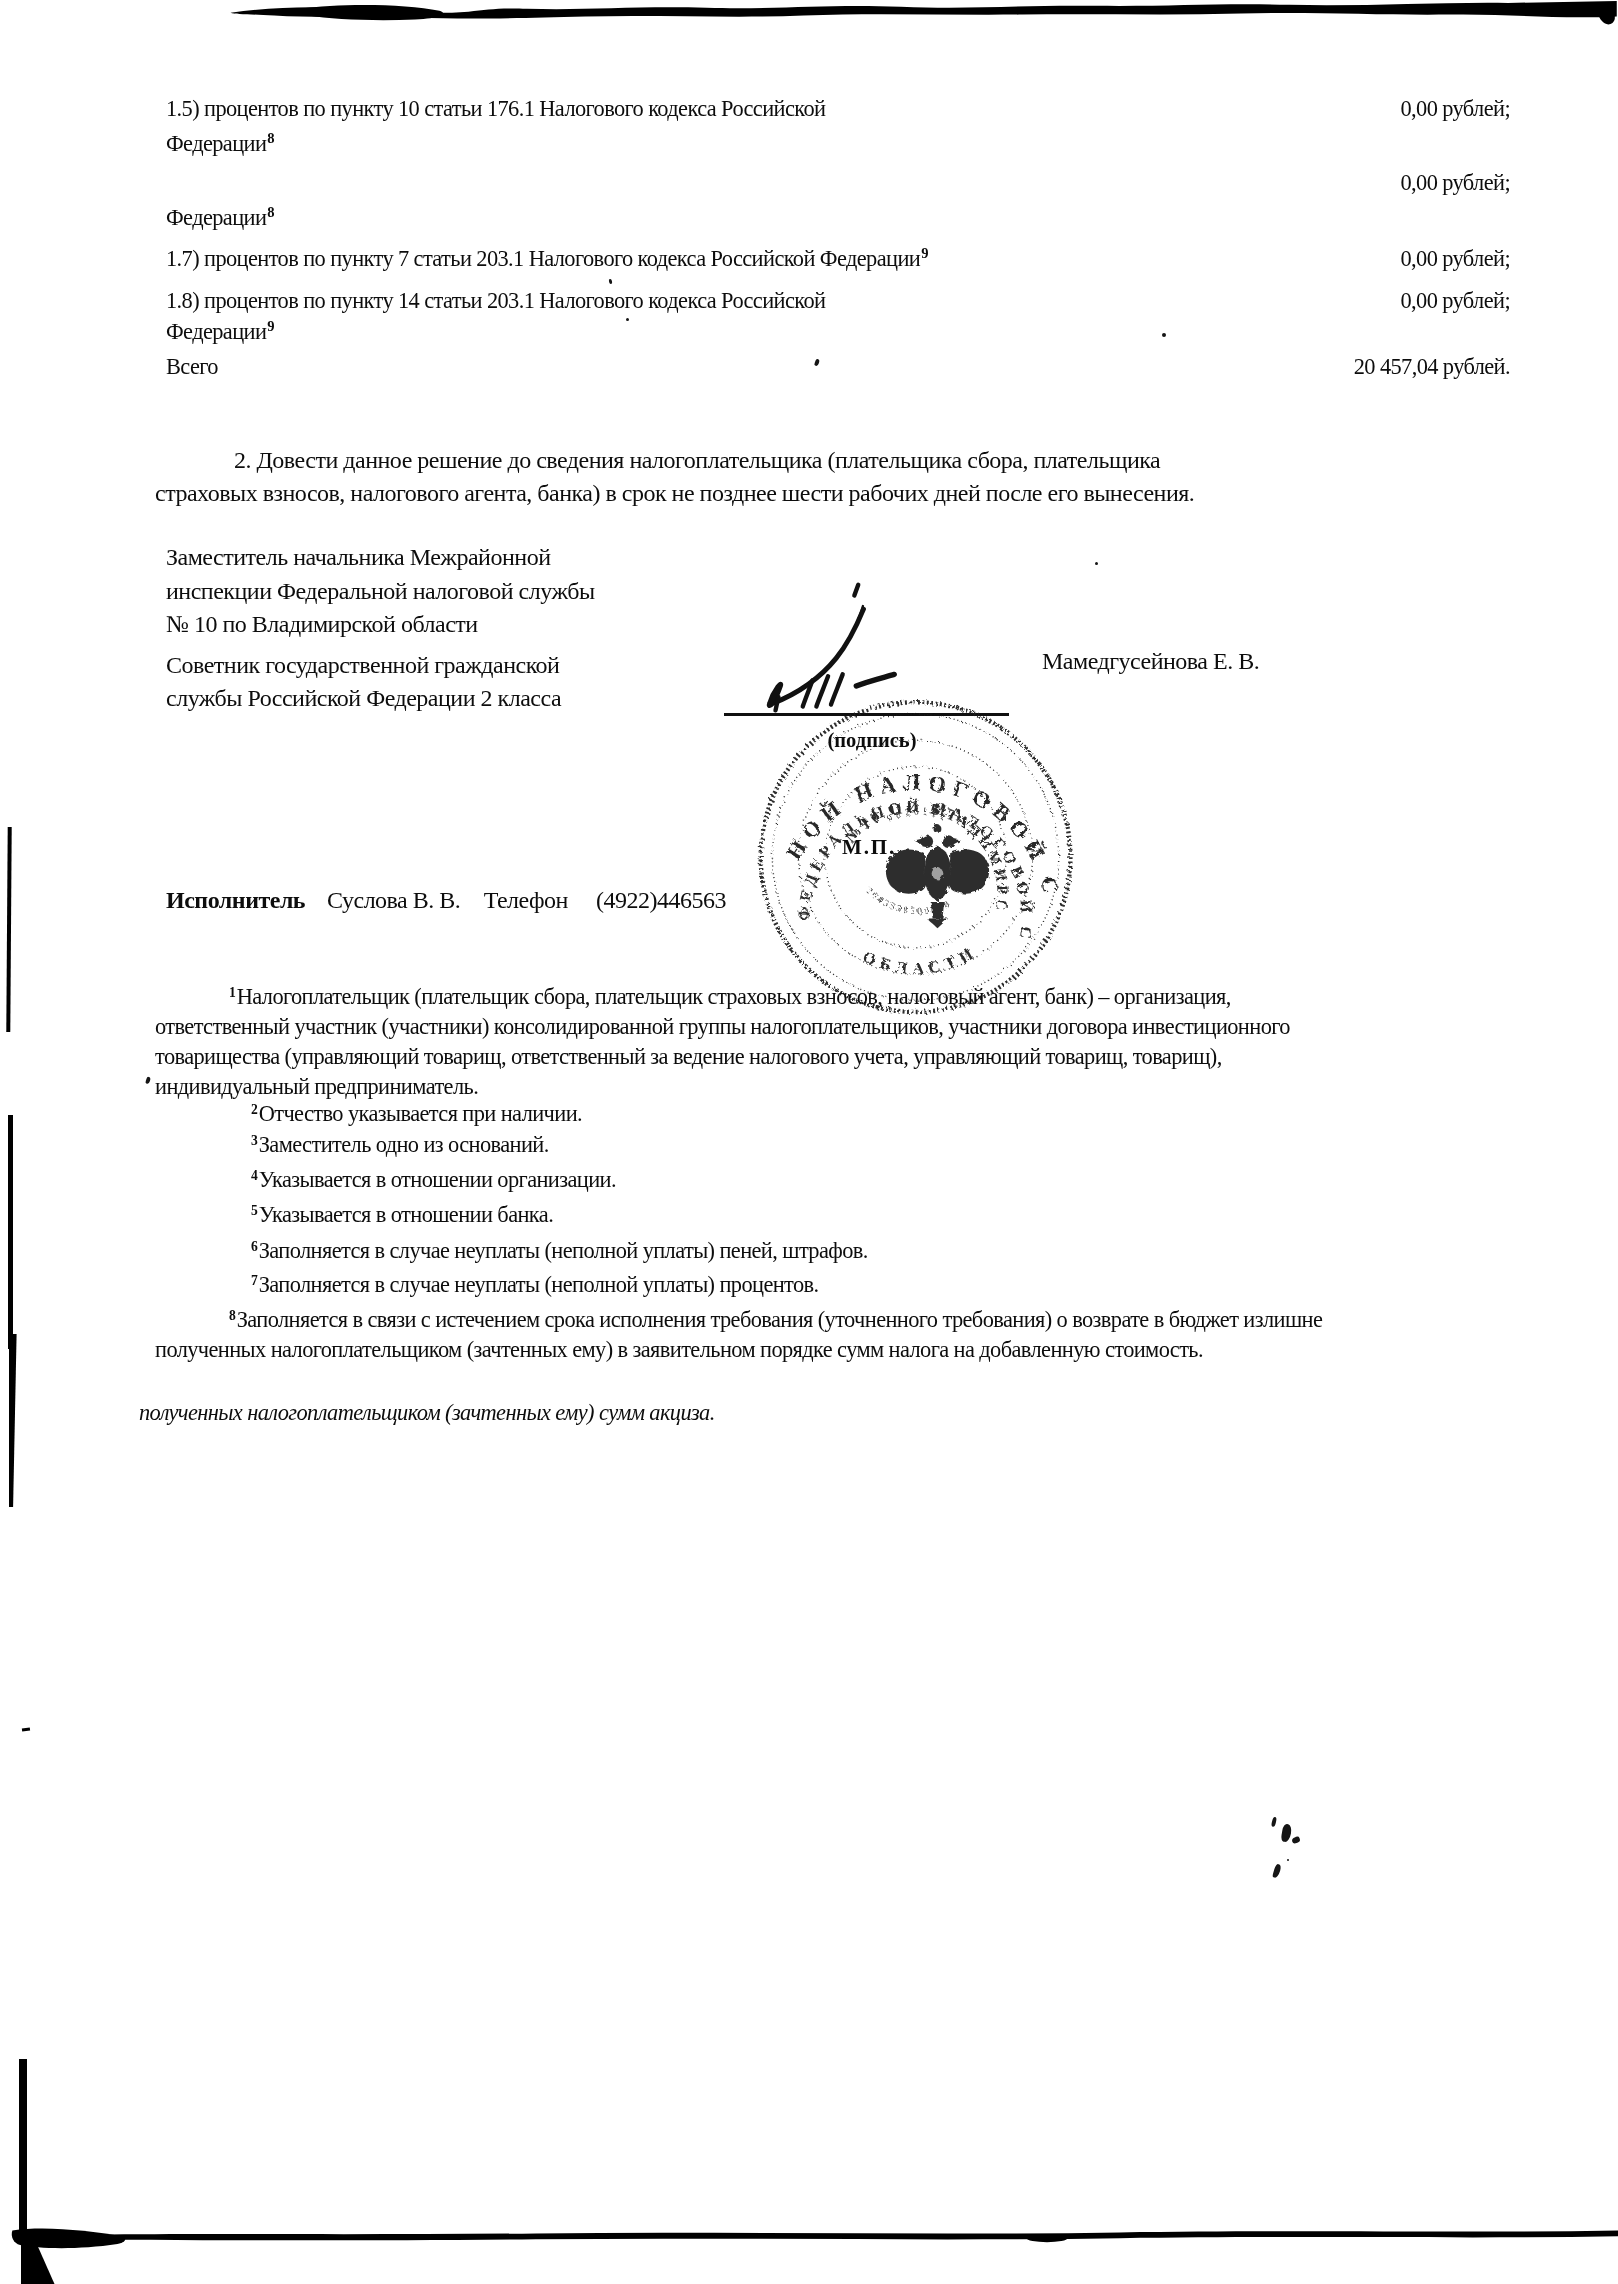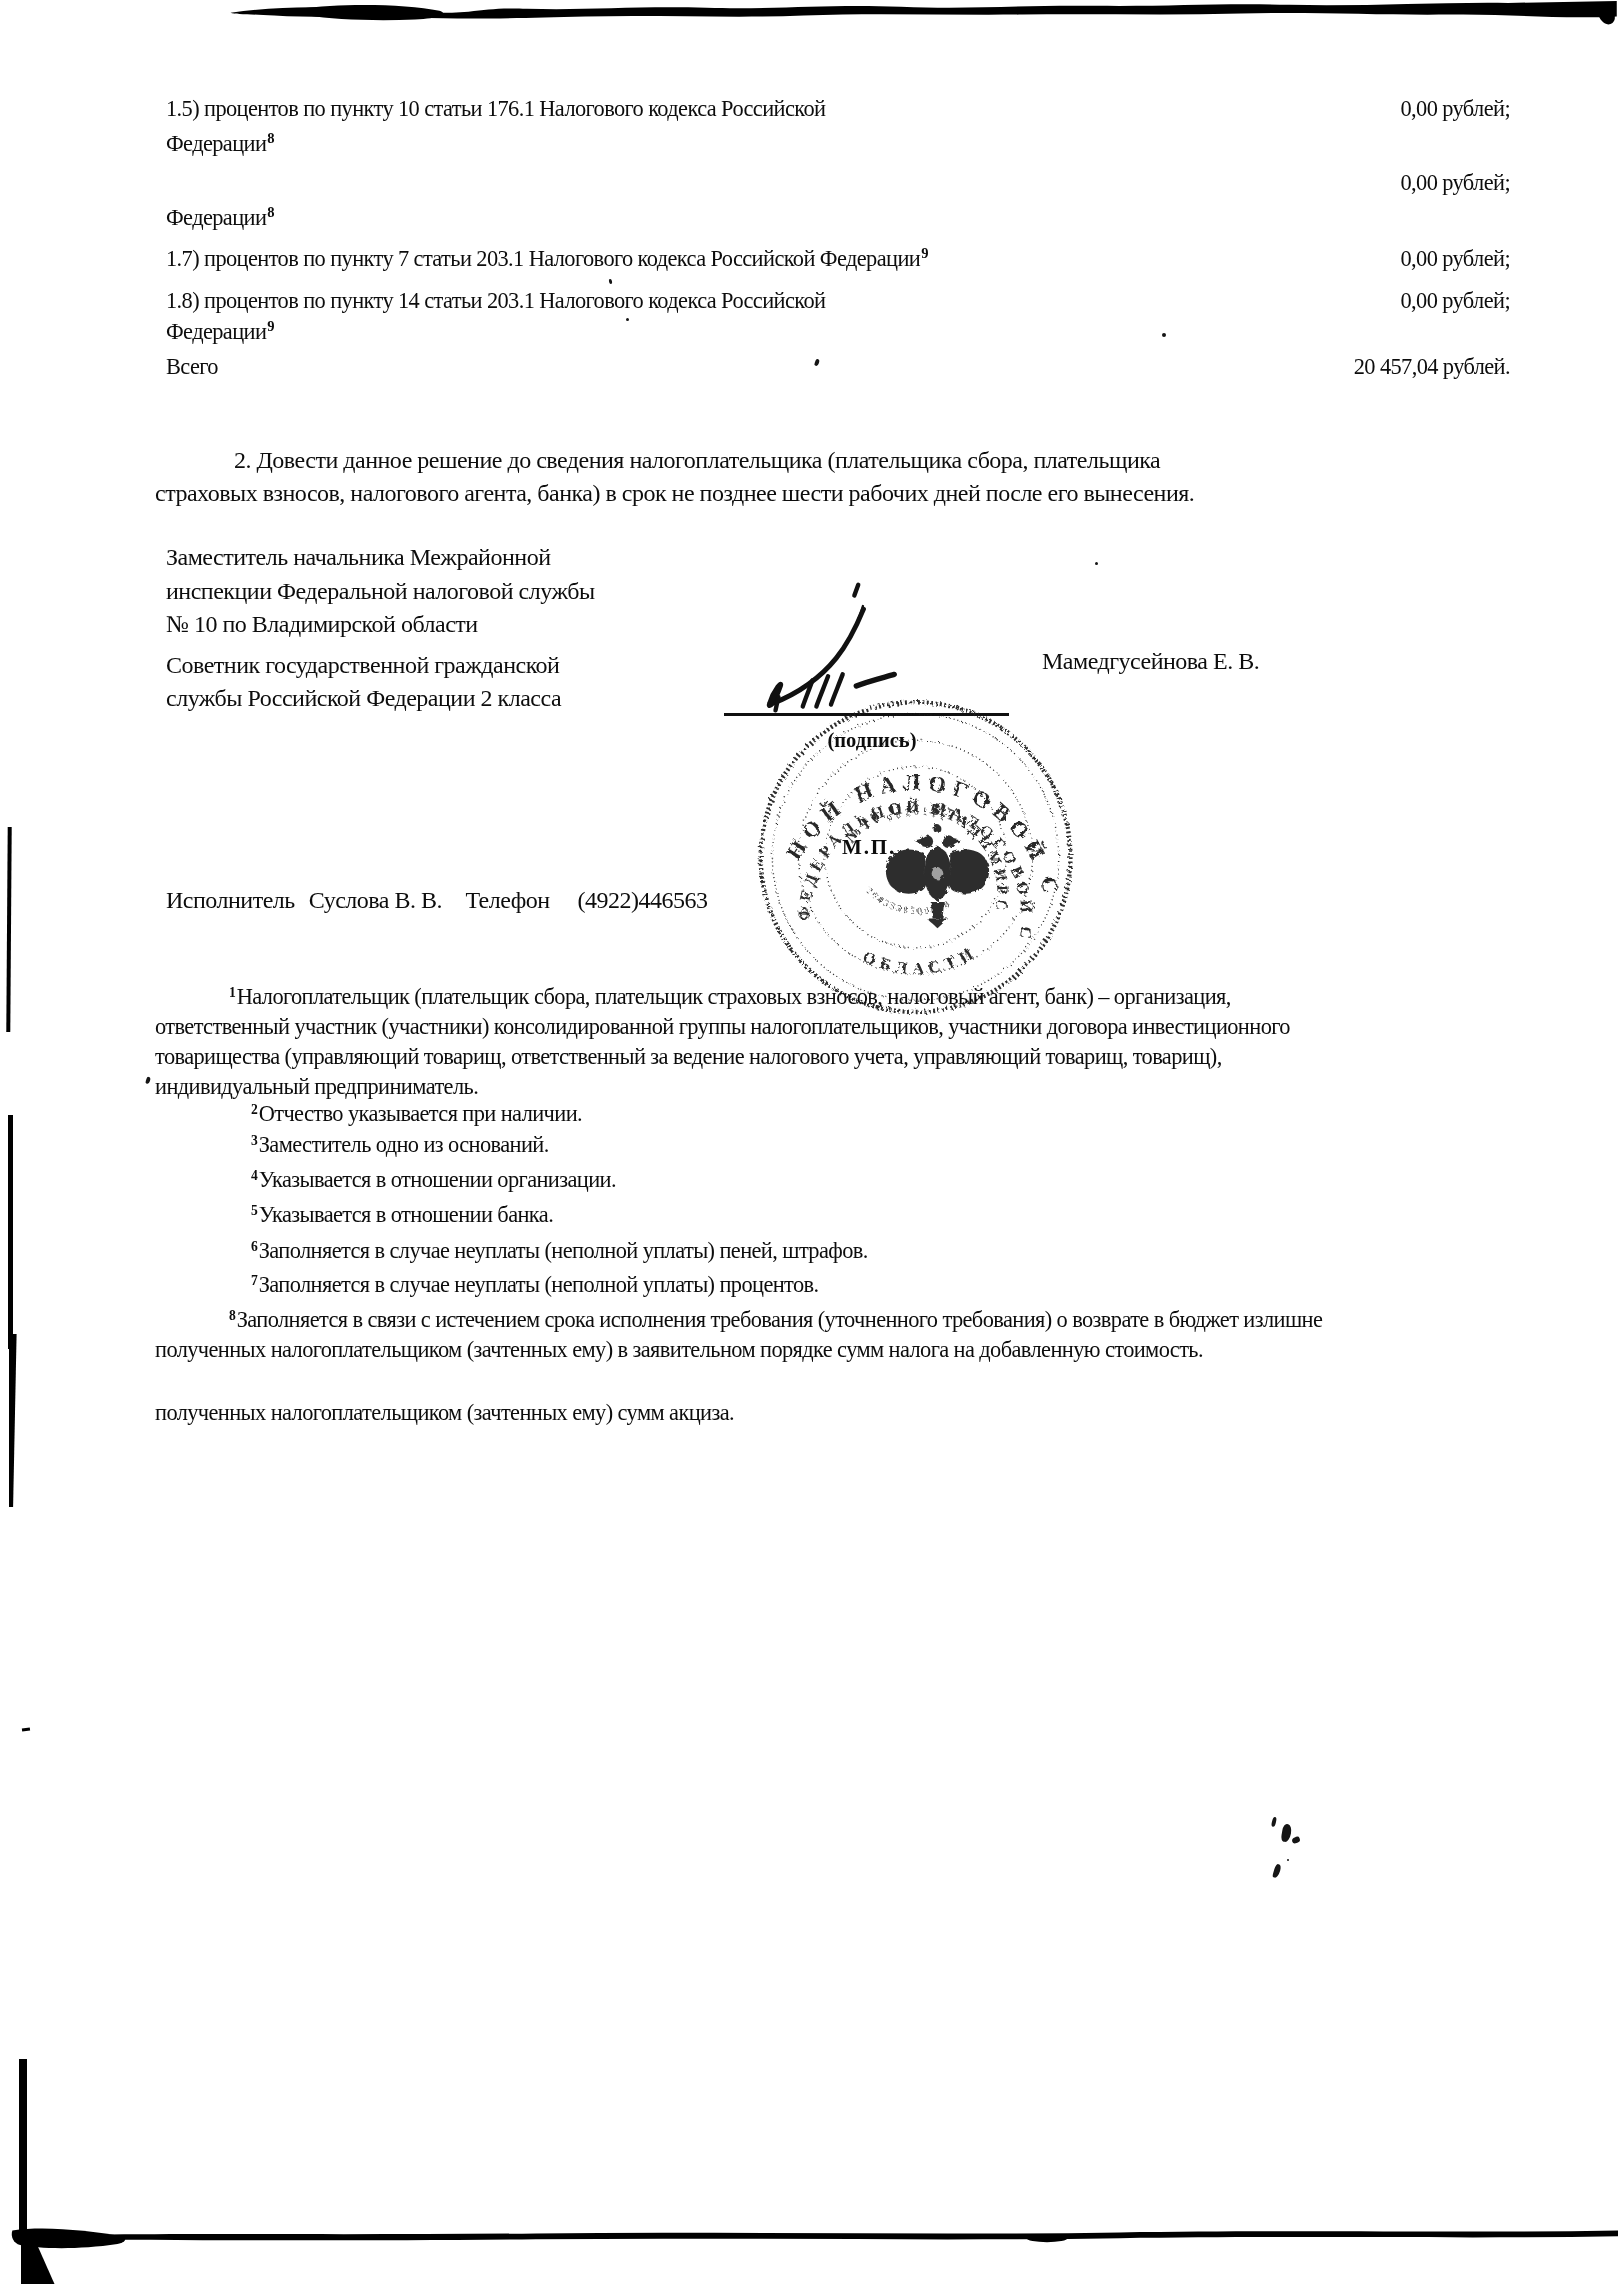--- a/index.html
+++ b/index.html
@@ -123,39 +123,39 @@
         <path d="M-14,62 L14,62 L10,96 L-10,96 Z"></path>
         <path d="M-22,96 L22,96 L0,116 Z"></path>
         <circle cx="0" cy="4" r="12" fill="#fff" opacity=".55"></circle>
       </g>
     </g>
   </svg>
 
   <div class="ln mp" style="left:842px;top:836px;z-index:5;">М.П.</div>
 
   <div class="ln s48" style="left:166px;top:887px;">
-    <span style="margin-right:14px;">Исполнитель</span><span style="margin-right:23.4px;">Суслова В. В.</span><span style="margin-right:28px;">Телефон</span><span>(4922)446563</span>
+    <span style="margin-right:22px;font-weight:bold;">Исполнитель</span><span style="margin-right:23.4px;">Суслова В. В.</span><span style="margin-right:28px;">Телефон</span><span>(4922)446563</span>
   </div>
 
   <div class="ln s46" style="left:229px;top:985px;"><span class="fnsup">1</span><span>Налогоплательщик (плательщик сбора, плательщик страховых взносов, налоговый агент, банк) – организация,</span></div>
   <div class="ln s46" style="left:155px;top:1015px;">ответственный участник (участники) консолидированной группы налогоплательщиков, участники договора инвестиционного</div>
   <div class="ln s46" style="left:155px;top:1045px;">товарищества (управляющий товарищ, ответственный за ведение налогового учета, управляющий товарищ, товарищ),</div>
   <div class="ln s46" style="left:155px;top:1075px;">индивидуальный предприниматель.</div>
 
   <div class="ln s46" style="left:251px;top:1102px;"><span class="fnsup">2</span><span>Отчество указывается при наличии.</span></div>
   <div class="ln s46" style="left:251px;top:1133px;"><span class="fnsup">3</span><span>Заместитель одно из оснований.</span></div>
   <div class="ln s46" style="left:251px;top:1168px;"><span class="fnsup">4</span><span>Указывается в отношении организации.</span></div>
   <div class="ln s46" style="left:251px;top:1203px;"><span class="fnsup">5</span><span>Указывается в отношении банка.</span></div>
   <div class="ln s46" style="left:251px;top:1239px;"><span class="fnsup">6</span><span>Заполняется в случае неуплаты (неполной уплаты) пеней, штрафов.</span></div>
   <div class="ln s46" style="left:251px;top:1273px;"><span class="fnsup">7</span><span>Заполняется в случае неуплаты (неполной уплаты) процентов.</span></div>
 
   <div class="ln s46" style="left:229px;top:1308px;"><span class="fnsup">8</span><span>Заполняется в связи с истечением срока исполнения требования (уточненного требования) о возврате в бюджет излишне</span></div>
   <div class="ln s46" style="left:155px;top:1338px;">полученных налогоплательщиком (зачтенных ему) в заявительном порядке сумм налога на добавленную стоимость.</div>
 
-  <div class="ln s46" style="left:155px;top:1401px;">полученных налогоплательщиком (зачтенных ему) сумм акциза.</div>
+  <div class="ln s46" style="left:139px;top:1401px;font-style:italic;">полученных налогоплательщиком (зачтенных ему) сумм акциза.</div>
 
   <div class="speck" style="left:626px;top:318px;width:3.4px;height:3.4px;"></div>
   <div class="speck" style="left:815px;top:359px;width:3.9px;height:6.8px;transform:rotate(20deg);border-radius:40% 60% 60% 40%;"></div>
   <div class="speck" style="left:1162px;top:333px;width:4.4px;height:4.4px;"></div>
   <div class="speck" style="left:609px;top:279px;width:2.9px;height:4.9px;transform:rotate(-15deg);"></div>
   <div class="speck" style="left:1095px;top:562px;width:3.4px;height:3.4px;"></div>
   <div class="speck" style="left:146px;top:1077px;width:4.4px;height:7.3px;transform:rotate(18deg);border-radius:40% 60% 60% 40%;"></div>
   <div class="speck" style="left:1272px;top:1817px;width:4.4px;height:9.7px;transform:rotate(14deg);"></div>
   <div class="speck" style="left:1282px;top:1824px;width:8.8px;height:17.5px;transform:rotate(10deg);border-radius:45% 55% 60% 40%;"></div>
   <div class="speck" style="left:1292px;top:1837px;width:8.3px;height:6.3px;transform:rotate(-20deg);border-radius:60% 40% 50% 50%;"></div>

